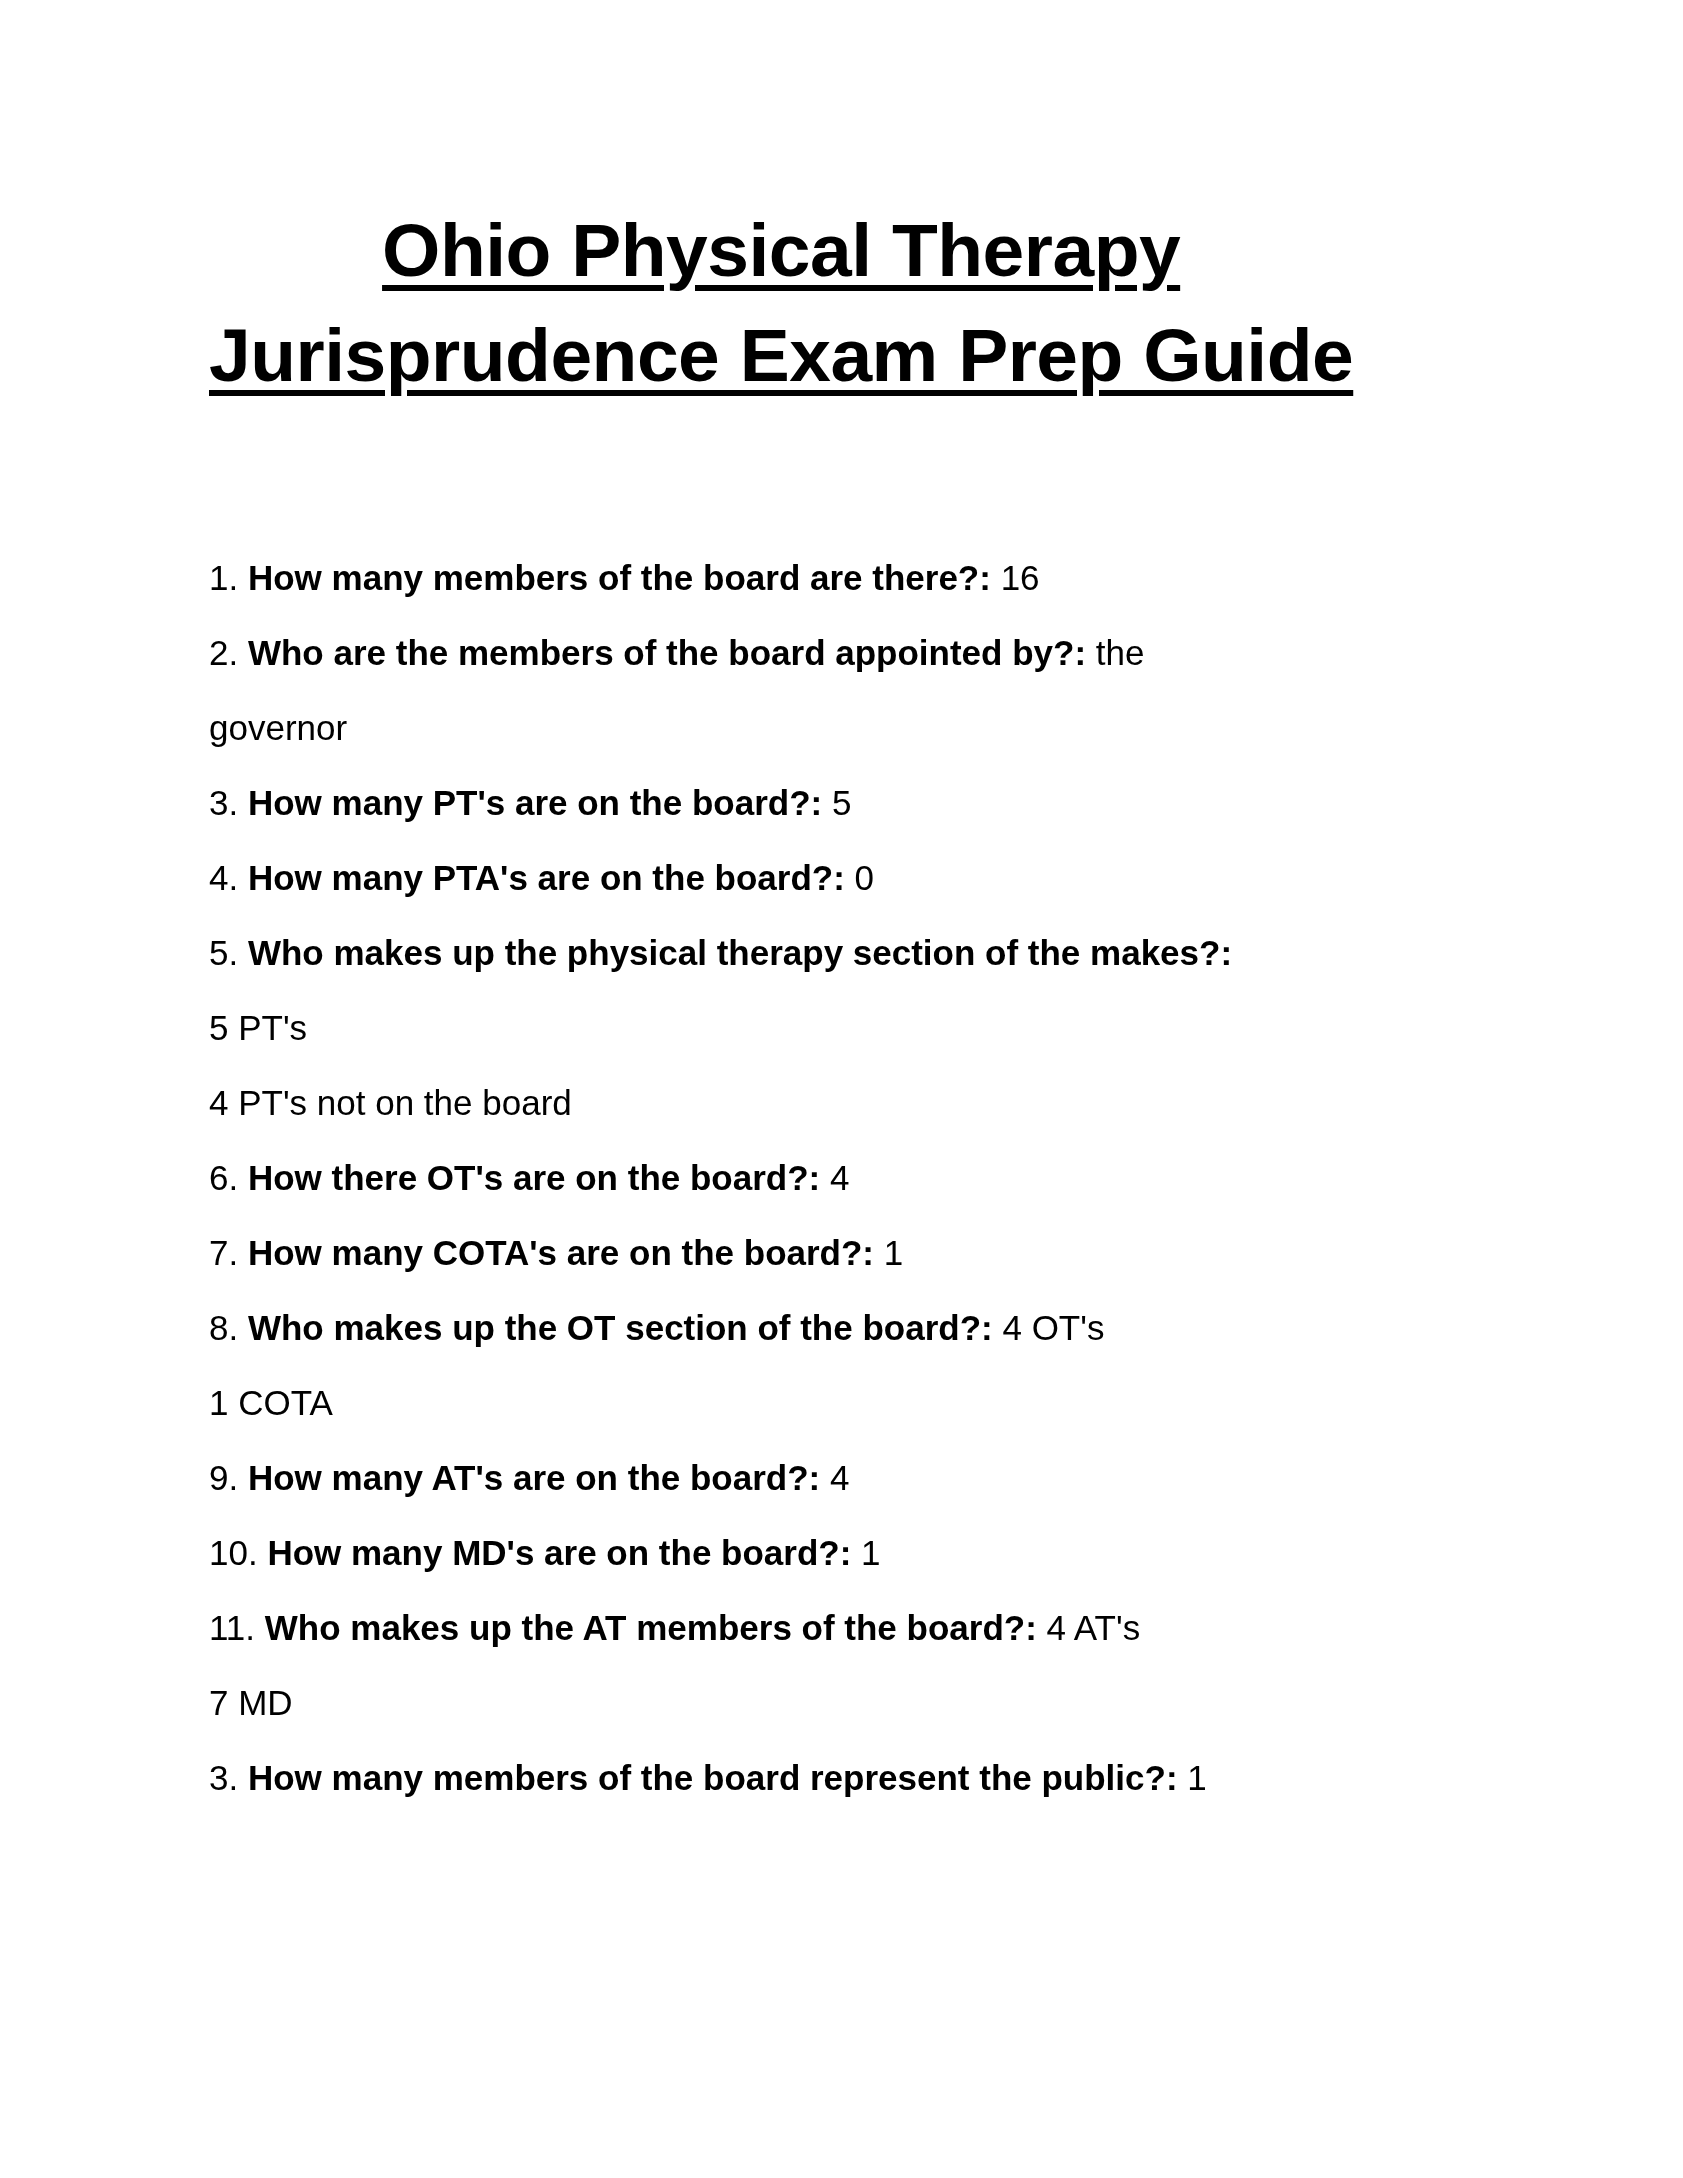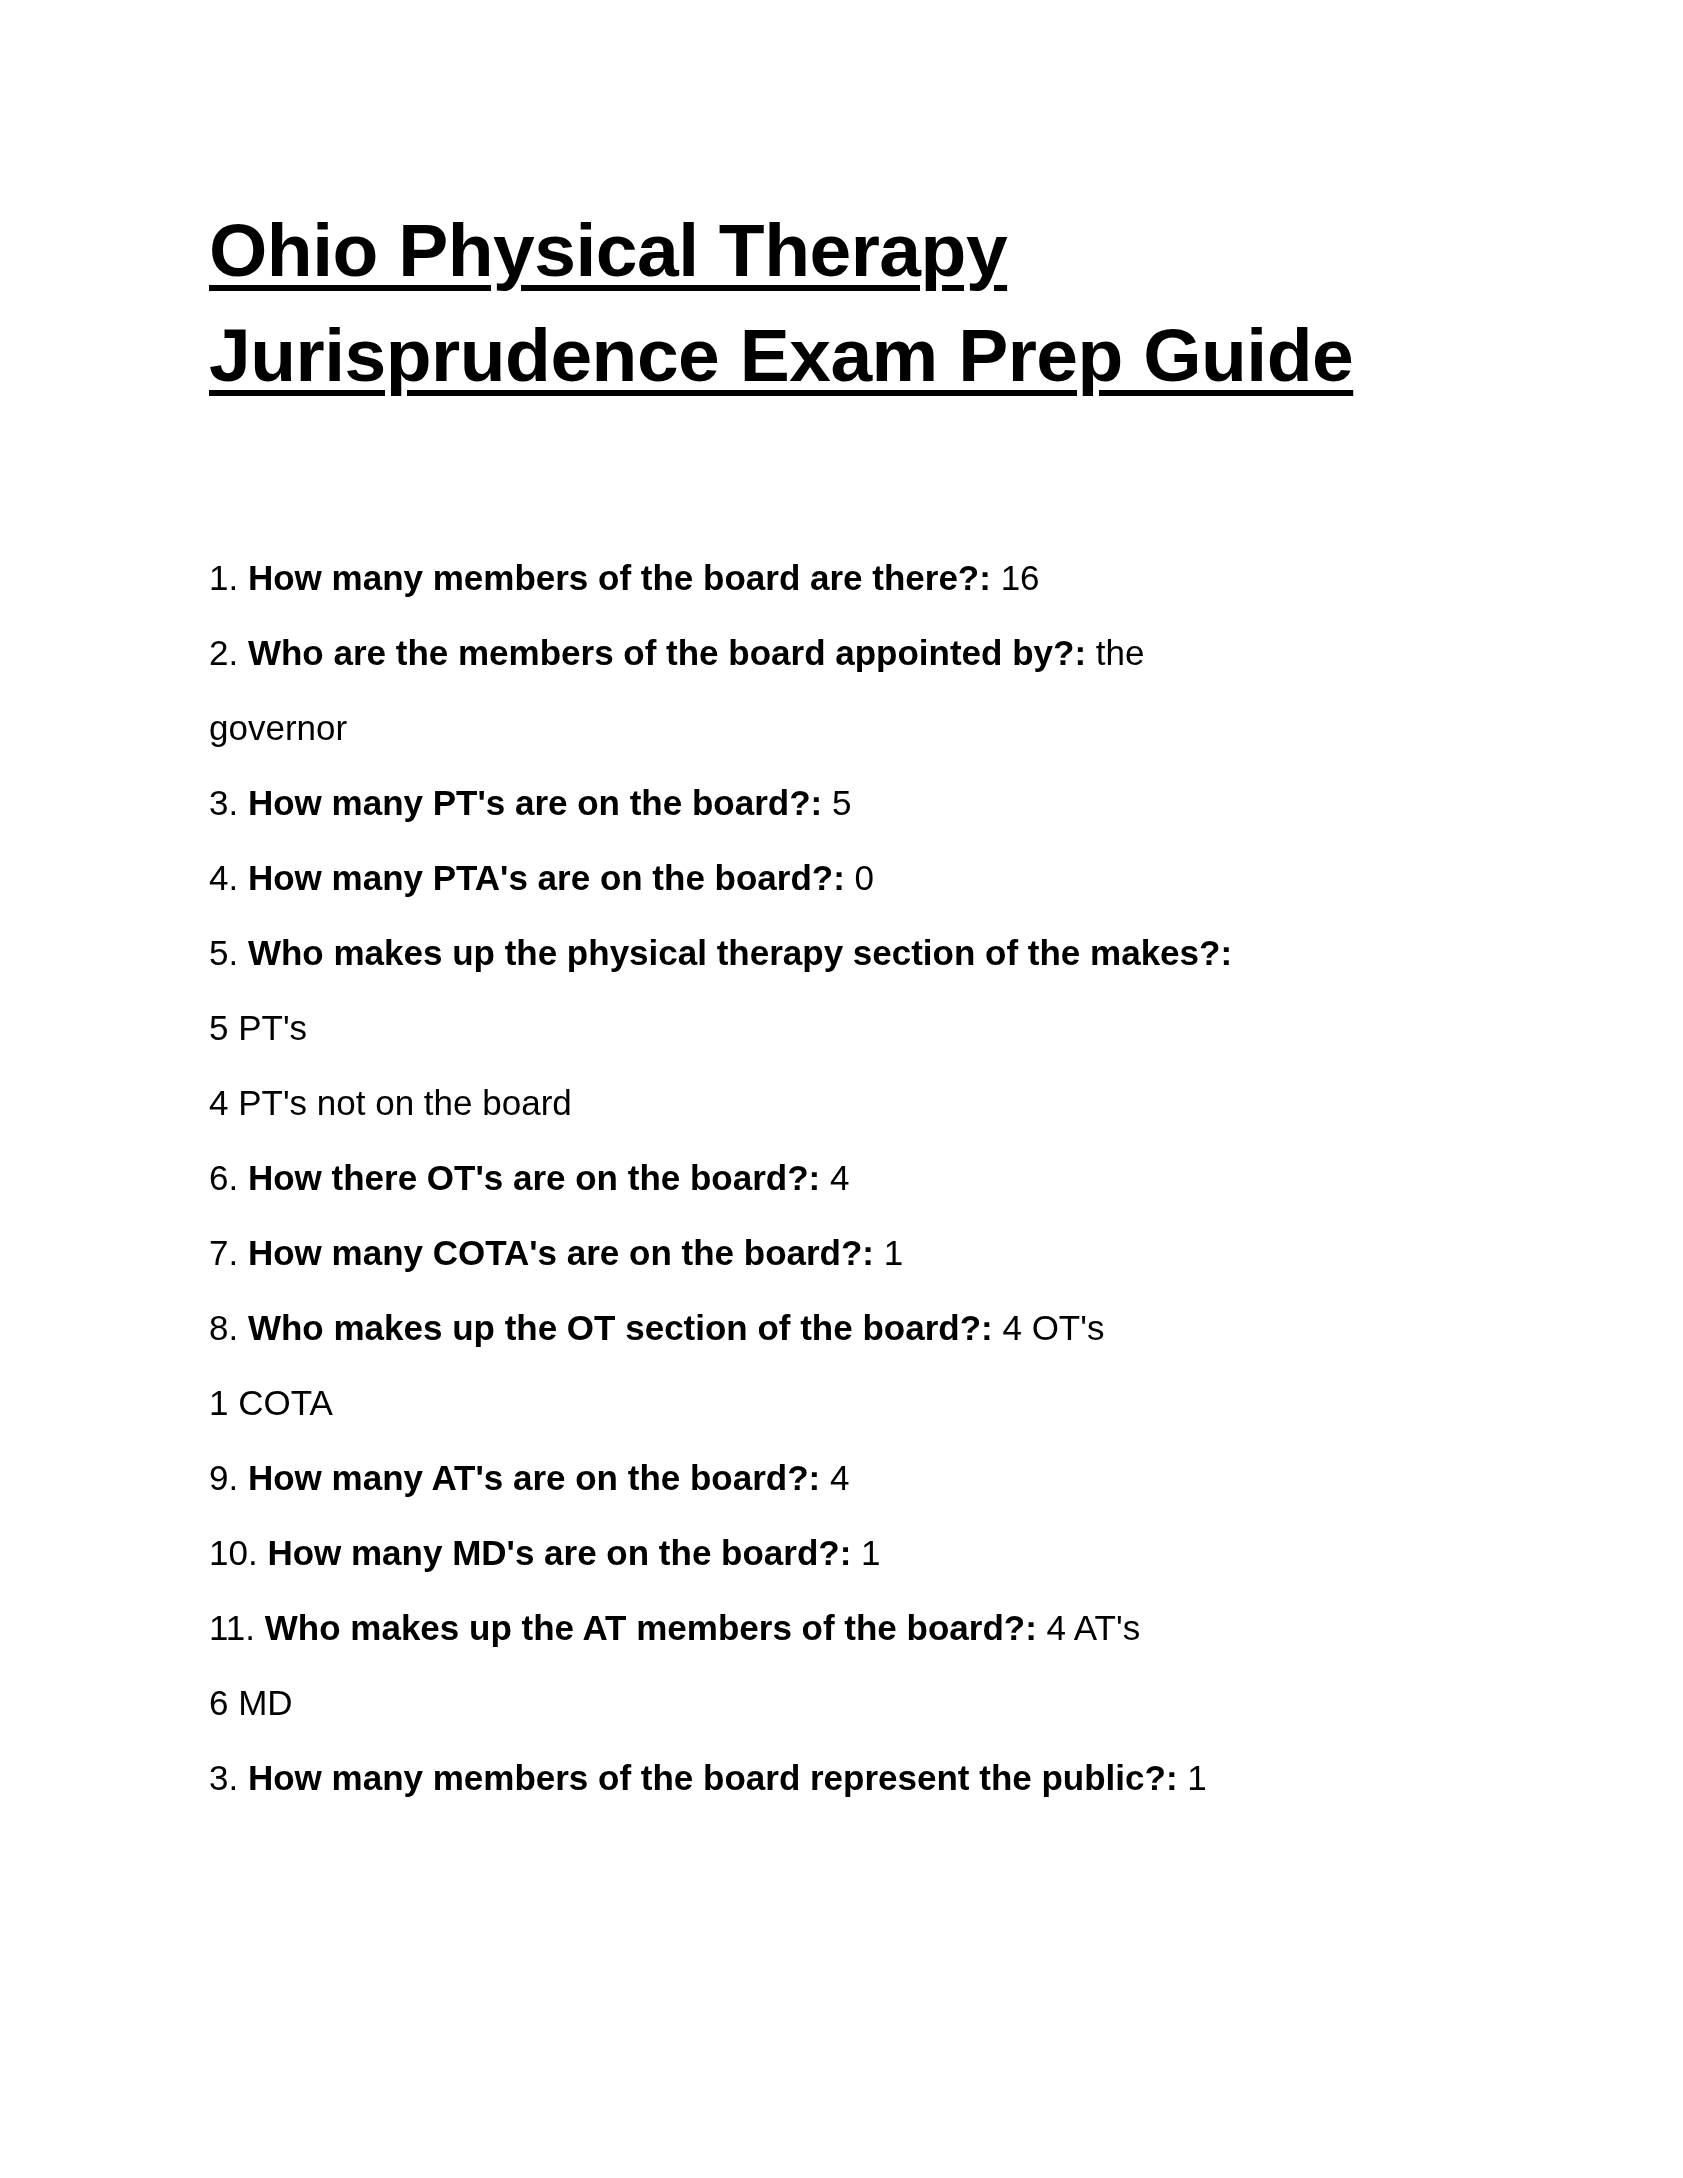--- a/index.html
+++ b/index.html
@@ -3,21 +3,21 @@
 <meta charset="utf-8">
 <style>
   html, body { margin: 0; padding: 0; background: #ffffff; }
   body { width: 1683px; height: 2178px; position: relative; overflow: hidden;
          font-family: "Liberation Sans", sans-serif; color: #000; }
   .page { position: absolute; left: 0; top: 0; width: 1683px; height: 2178px; background: #fff; }
   .title { position: absolute; left: 209px; top: 198px; margin: 0;
            font-size: 75px; font-weight: bold; line-height: 105px;
            letter-spacing: -0.5px; }
   .title span { display: block; text-decoration: underline; text-decoration-thickness: 6px;
-                text-underline-offset: 9px; white-space: nowrap; }
+                text-underline-offset: 9px; white-space: nowrap; text-align: center; }
   .qa { position: absolute; left: 209px; top: 540px; width: 1287px; margin: 0; padding: 0; list-style: none;
         font-size: 35px; line-height: 75px; }
   .qa .line { white-space: nowrap; height: 75px; }
   .qa .num { font-weight: normal; }
   .qa .q { font-weight: bold; }
   .qa .a { font-weight: normal; }
 </style>
 </head>
 <body>
 
@@ -47,18 +47,18 @@
     <div class="line"><span class="num">7.</span> <span class="q">How many COTA's are on the board?:</span> <span class="a">1</span></div>
 
     <div class="line"><span class="num">8.</span> <span class="q">Who makes up the OT section of the board?:</span> <span class="a">4 OT's</span></div>
     <div class="line"><span class="a">1 COTA</span></div>
 
     <div class="line"><span class="num">9.</span> <span class="q">How many AT's are on the board?:</span> <span class="a">4</span></div>
 
     <div class="line"><span class="num">10.</span> <span class="q">How many MD's are on the board?:</span> <span class="a">1</span></div>
 
     <div class="line"><span class="num">11.</span> <span class="q">Who makes up the AT members of the board?:</span> <span class="a">4 AT's</span></div>
-    <div class="line"><span class="a">6 MD</span></div>
+    <div class="line"><span class="a">7 MD</span></div>
 
     <div class="line"><span class="num">3.</span> <span class="q">How many members of the board represent the public?:</span> <span class="a">1</span></div>
   </div>
 </div>
 
 
 </body></html>

